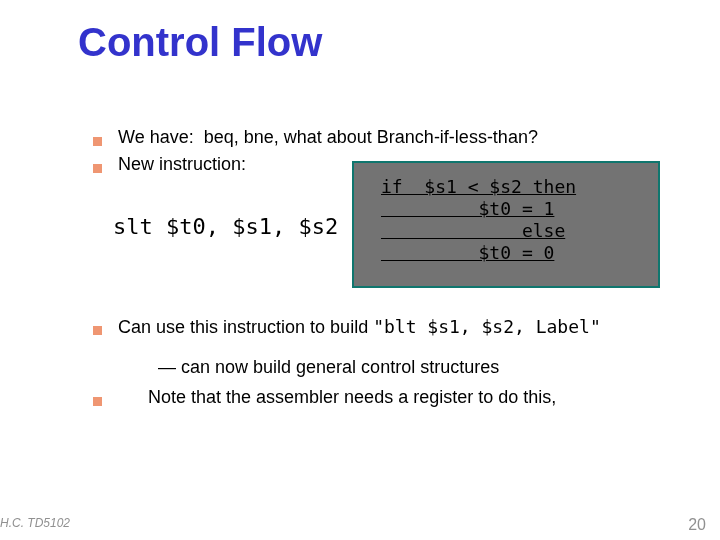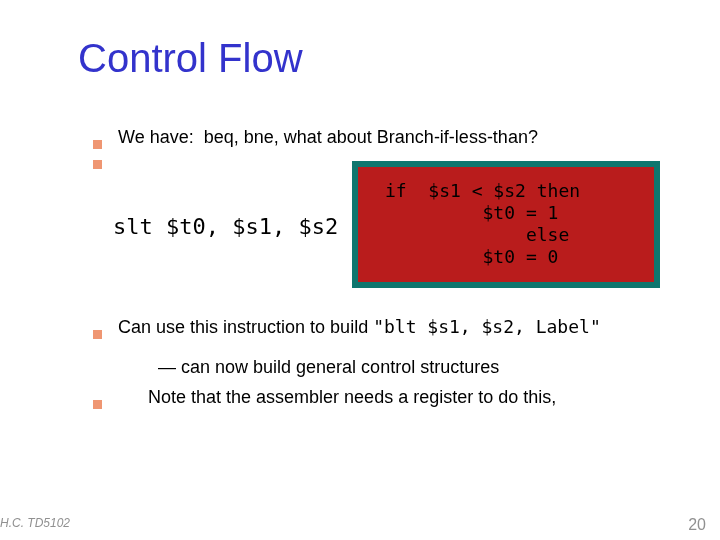--- a/index.html
+++ b/index.html
@@ -9,33 +9,33 @@
     width: 720px;
     height: 540px;
     background: #ffffff;
     overflow: hidden;
     font-family: "Liberation Sans", sans-serif;
     color: #000000;
   }
   .slide-title {
     position: absolute;
     left: 78px;
-    top: 36px;
+    top: 20px;
     font-size: 40px;
     line-height: 44px;
-    font-weight: normal;
+    font-weight: bold;
     color: #3333cc;
     letter-spacing: 0px;
     white-space: pre;
   }
   .bullet-row {
     position: absolute;
     left: 93px;
     display: flex;
-    align-items: flex-end;
+    align-items: center;
   }
   .bullet-square {
     width: 9px;
     height: 9px;
     background: #ef9672;
     margin-top: 7px;
     flex: 0 0 auto;
   }
   .bullet-text {
     margin-left: 16px;
@@ -53,22 +53,23 @@
     font-size: 18px;
     line-height: 23px;
     white-space: pre;
   }
   .code-box {
     position: absolute;
     left: 352px;
     top: 161px;
     width: 308px;
     height: 127px;
-    background: #b91c1c;
-    border: 6px solid #0f766e;
+    background: #737373;
+    border: 2px solid #0f766e;
+    text-decoration: underline;
   }
   .code-box pre {
     margin: 0;
     padding: 13px 0 0 27px;
     font-family: "DejaVu Sans Mono", monospace;
     font-size: 18px;
     line-height: 22px;
     color: #000000;
     white-space: pre;
   }
@@ -106,20 +107,21 @@
 
   <div class="slide-title">Control Flow</div>
 
   <div class="bullet-row" style="top:126px;">
     <span class="bullet-square"></span>
     <span class="bullet-text">We have:  beq, bne, what about Branch-if-less-than?</span>
   </div>
 
   <div class="bullet-row" style="top:153px;">
     <span class="bullet-square"></span>
+    <span class="bullet-text">New instruction:</span>
   </div>
 
   <div class="code-box">
     <pre>if  $s1 &lt; $s2 then
          $t0 = 1
              else
          $t0 = 0</pre>
   </div>
 
   <div class="slt-code">slt $t0, $s1, $s2</div>

